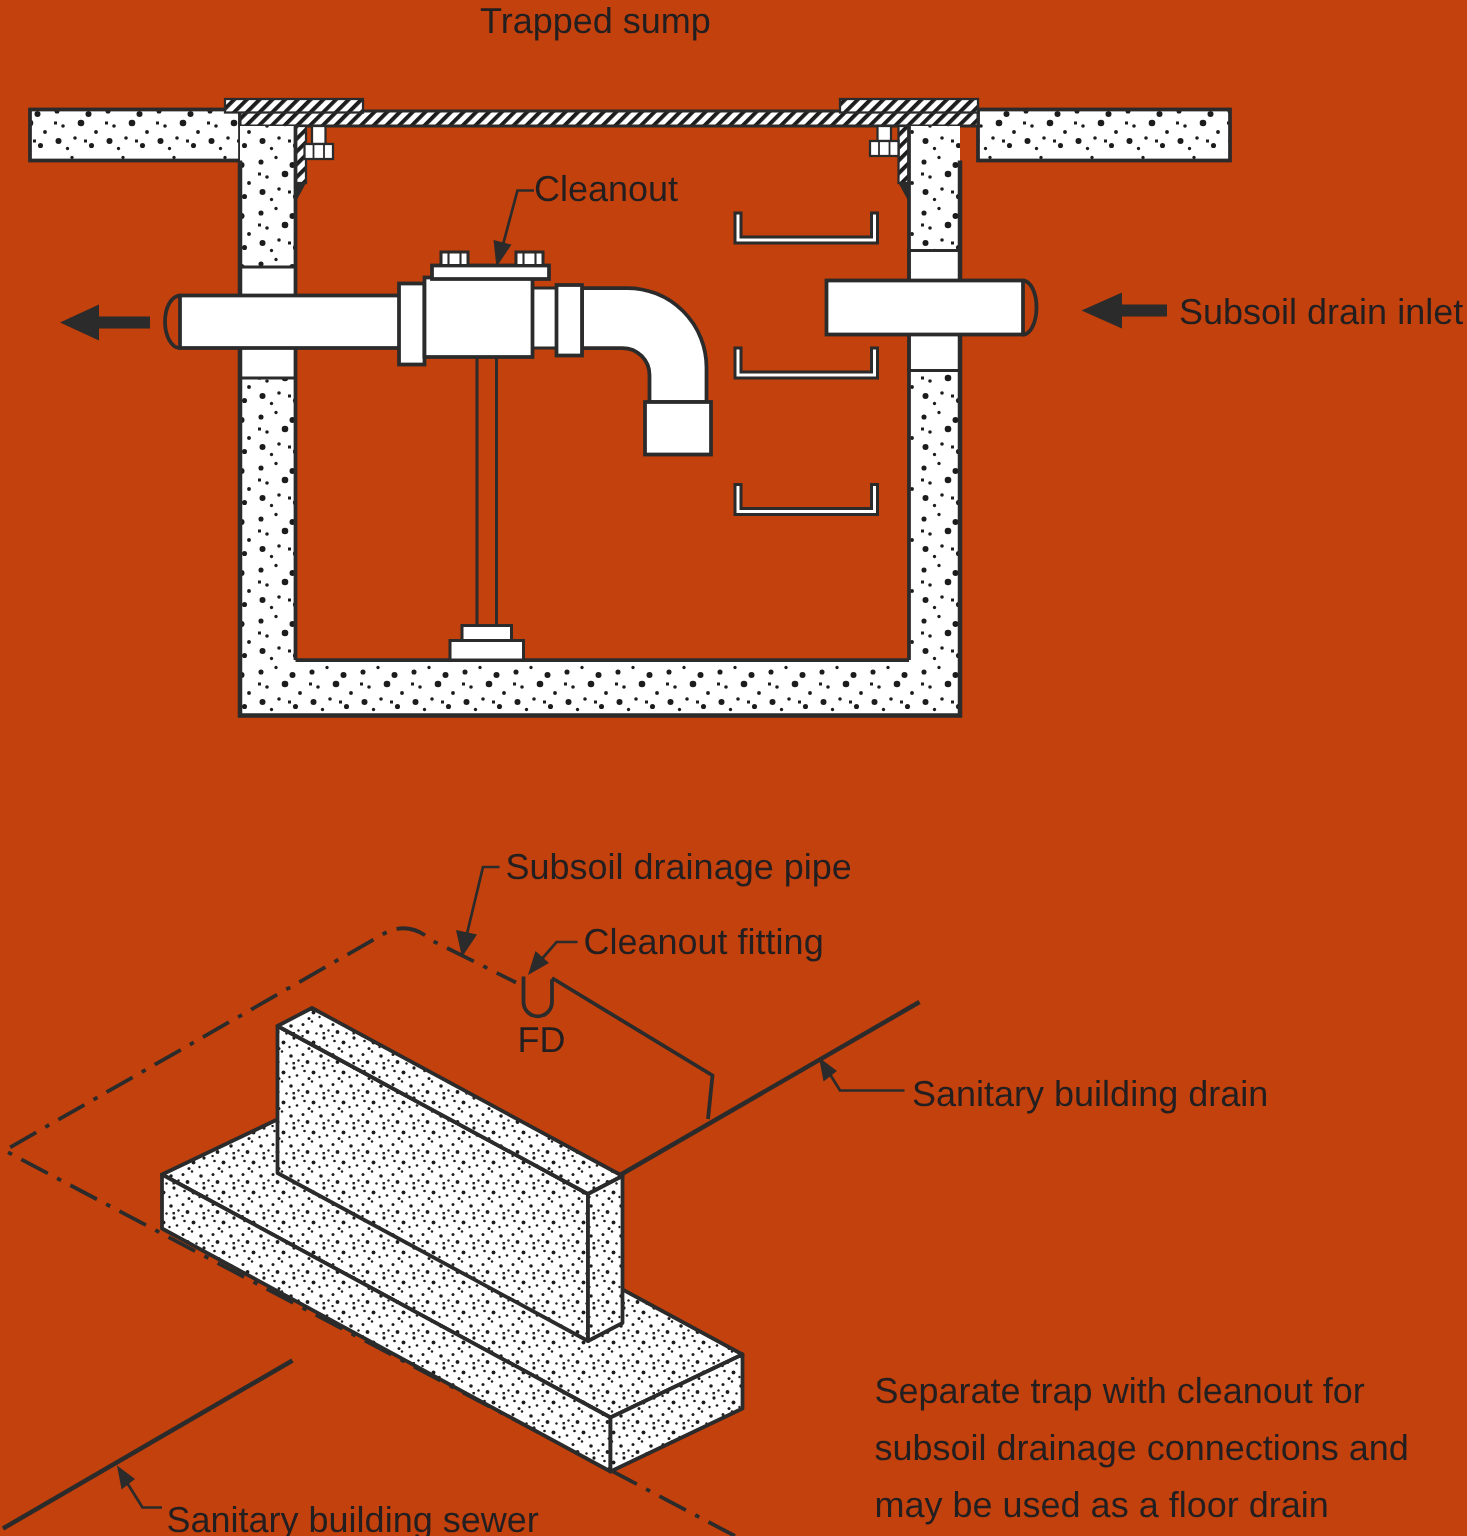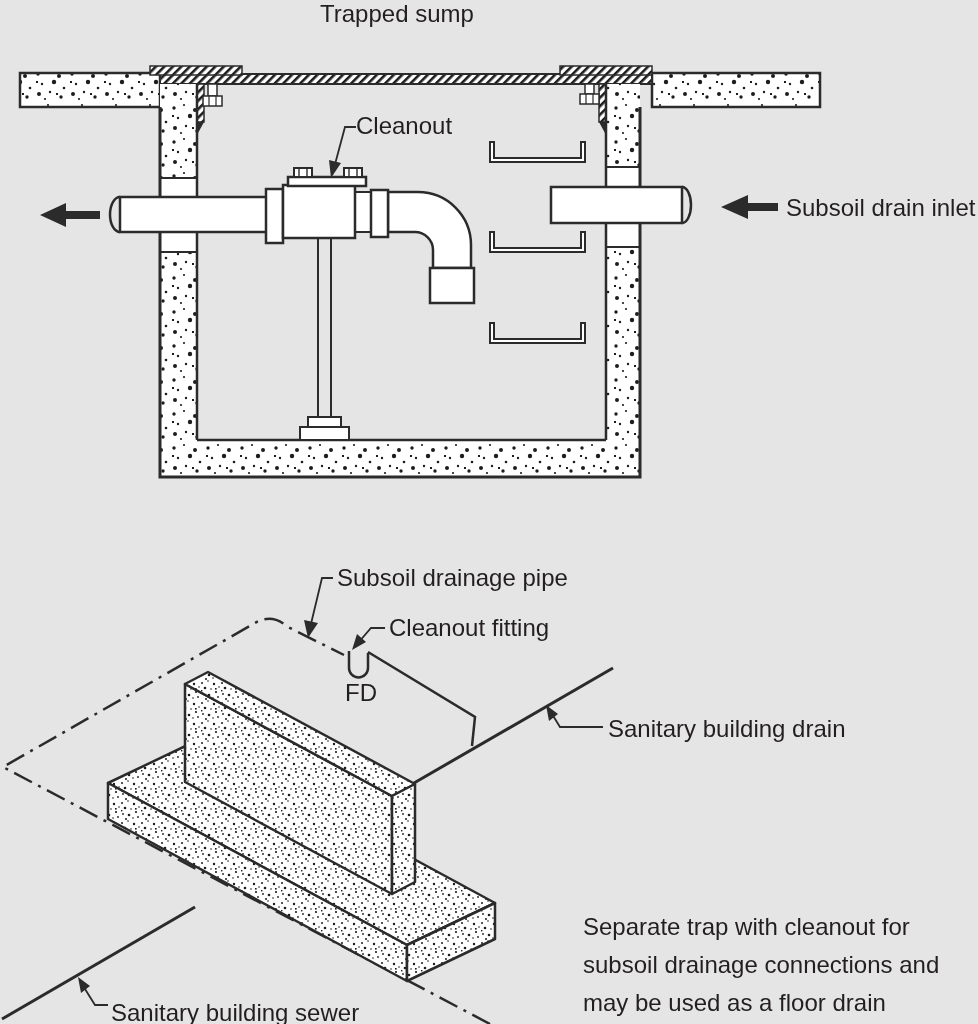--- a/index.html
+++ b/index.html
@@ -1,16 +1,16 @@
 <!DOCTYPE html>
 <html><head>
 <meta charset="utf-8">
 <style>
   html,body{margin:0;padding:0;background:#ffffff;}
-  .page{width:978px;height:1024px;position:relative;background:#e5e5e5;overflow:hidden;}
+  .page{width:978px;height:1024px;position:relative;background:#c2410c;overflow:hidden;}
   svg{display:block;}
   text{font-family:"Liberation Sans", sans-serif;fill:#231f20;}
   .lbl{font-size:24px;}
   .outline{fill:none;stroke:#2b2b2b;}
 </style>
 </head>
 <body>
 
 <div class="page">
 <svg width="978" height="1024" viewBox="0 0 978 1024">

